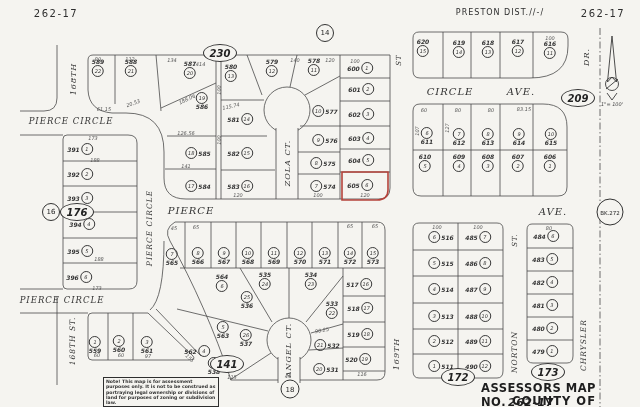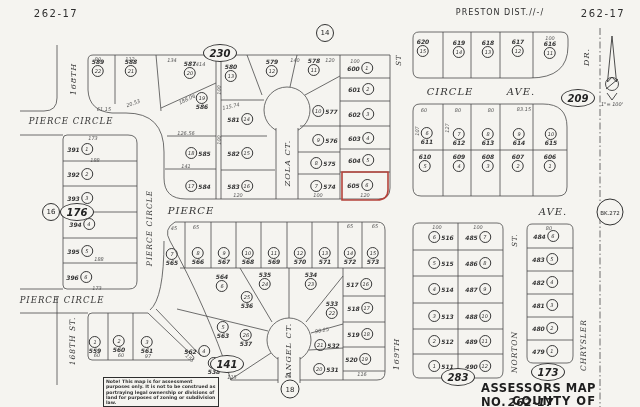--- a/index.html
+++ b/index.html
@@ -511,21 +511,21 @@
       <div class="abs dim" style="left: 458px; top: 110px;">80</div>
       <div class="abs dim" style="left: 491px; top: 110px;">80</div>
       <div class="abs dim" style="left: 524px; top: 109px;">83.15</div>
       <div class="abs dim" style="left: 417px; top: 131px; transform: translate(-50%, -50%) rotate(-90deg);">107</div>
       <div class="abs dim" style="left: 447px; top: 128px; transform: translate(-50%, -50%) rotate(-90deg);">127</div>
       <div class="abs dim" style="left: 550px; top: 38px;">100</div>
       <div class="abs blkell" style="left: 220px; top: 53px;">230</div>
       <div class="abs blkell" style="left: 578px; top: 98px;">209</div>
       <div class="abs blkell" style="left: 77px; top: 212px;">176</div>
       <div class="abs blkell" style="left: 227px; top: 364px;">141</div>
-      <div class="abs blkell" style="left: 458px; top: 377px;">283</div>
+      <div class="abs blkell" style="left: 458px; top: 377px;">172</div>
       <div class="abs blkell" style="left: 548px; top: 372px;">173</div>
       <div class="abs refcirc" style="left: 325px; top: 33px; width: 16px; height: 16px; font-size: 7px;">14</div>
       <div class="abs refcirc" style="left: 51px; top: 212px; width: 16px; height: 16px; font-size: 7px;">16</div>
       <div class="abs refcirc" style="left: 290px; top: 389px; width: 17px; height: 17px; font-size: 7px;">18</div>
       <div class="abs refcirc" style="left: 610px; top: 212px; width: 25px; height: 25px; font-size: 5.5px;">BK.272</div>
     </div>
 
   <div class="abs scaletxt" style="left:612px;top:104px;">1"= 100'</div>
 
   <div id="notebox">Note! This map is for assessment purposes only. It is not to be construed as portraying legal ownership or divisions of land for purposes of zoning or subdivision law.</div>

